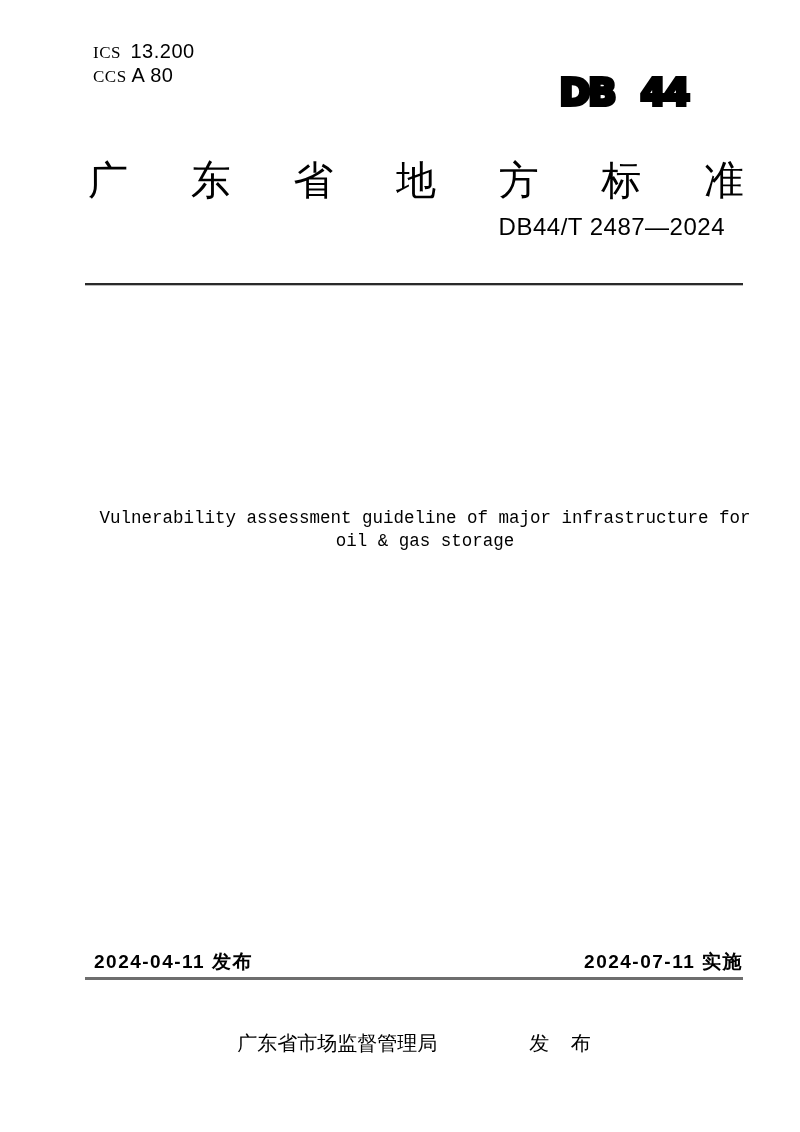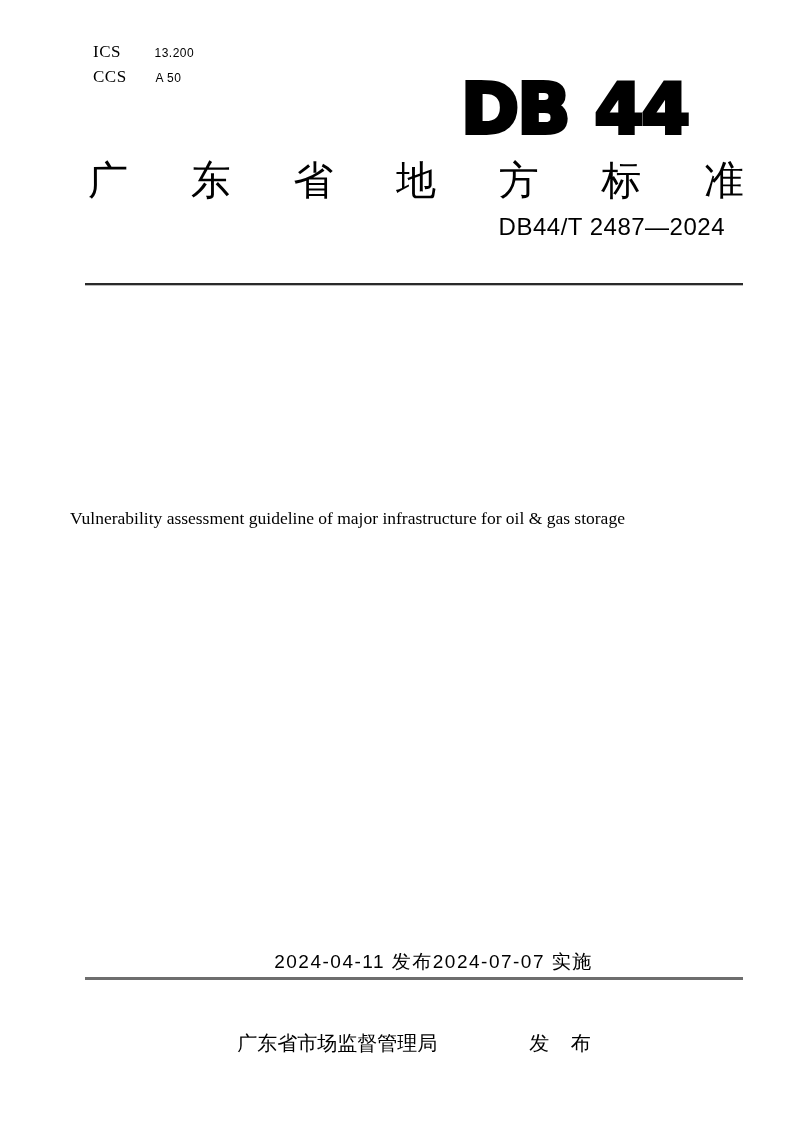--- a/index.html
+++ b/index.html
@@ -12,27 +12,27 @@
   }
   .page { position: absolute; inset: 0; background: #fff; }
 
   
   .ics-block {
     position: absolute; left: 93px; top: 40px;
     font-family: "Liberation Serif", serif;
     font-size: 17px; line-height: 23px; letter-spacing: 0.5px;
   }
   .ics-block .code-line { white-space: pre; }
-  .ics-block .code-value { font-family: "Liberation Sans", sans-serif; font-size: 12px; margin-left: 24px; }
+  .ics-block .code-value { font-family: "Liberation Sans", sans-serif; font-size: 20px; }
 
   
   .logo {
     position: absolute; top: 74px; right: 112px;
     font-family: "DejaVu Sans", sans-serif;
-    font-weight: 900; font-size: 70px; line-height: 1;
+    font-weight: 900; font-size: 37px; line-height: 1;
     letter-spacing: -2px;
     -webkit-text-stroke: 4px #000;
     display: flex; align-items: center;
   }
   .logo .logo-part2 { margin-left: 26px; }
 
   
   .header-title {
     position: absolute; left: 88px; top: 158px; width: 656px;
     font-size: 40px; line-height: 1.1; font-weight: 400;
@@ -50,29 +50,30 @@
     background: #2a2a2a; border-bottom: 1px solid #bbb;
   }
 
   .title-cn {
     position: absolute; left: 85px; top: 431px; width: 658px;
     text-align: center; font-size: 40px; font-weight: 700; letter-spacing: 0.5px;
     line-height: 1.2;
   }
 
   .title-en {
-    position: absolute; left: 70px; top: 507px; width: 658px;
-    font-family: Liberation Serif, serif;
+    position: absolute; left: 96px; top: 507px; width: 658px;
+    text-align: center;
+    font-family: Liberation Mono, monospace;
     font-size: 17.5px; line-height: 1.3;
   }
 
   .dates-row {
-    position: absolute; left: 100px; top: 949px; width: 658px;
-    display: flex; justify-content: center;
-    font-size: 19px; letter-spacing: 1.5px; font-weight: 400;
+    position: absolute; left: 85px; top: 949px; width: 658px;
+    display: flex; justify-content: space-between;
+    font-size: 19px; letter-spacing: 1.5px; font-weight: 700;
   }
   .dates-row .date-issue { padding-left: 9px; }
 
   .rule-bottom {
     position: absolute; left: 85px; top: 977px; width: 658px; height: 3px;
     background: #6e6e6e;
   }
 
   .publisher-row {
     position: absolute; left: 85px; top: 1030px; width: 658px;
@@ -81,21 +82,21 @@
   }
   .publisher-row .publisher-action { margin-left: 56px; word-spacing: 16px; }
 </style>
 </head>
 <body>
 
 <div class="page">
 
   <div class="ics-block">
     <div class="code-line"><span>ICS</span><span>  </span><span class="code-value">13.200</span></div>
-    <div class="code-line"><span>CCS</span><span> </span><span class="code-value">A 50</span></div>
+    <div class="code-line"><span>CCS</span><span> </span><span class="code-value">A 80</span></div>
   </div>
 
   <div class="logo">
     <span class="logo-part1">DB</span>
     <span class="logo-part2">44</span>
   </div>
 
   <div class="header-title">
       <span>广</span>
       <span>东</span>
@@ -108,21 +109,21 @@
 
   <div class="doc-number">DB44/T 2487—2024</div>
 
   <div class="rule-top"></div>
 
 
   <div class="title-en">Vulnerability assessment guideline of major infrastructure for oil &amp; gas storage</div>
 
   <div class="dates-row">
     <span class="date-issue">2024-04-11 发布</span>
-    <span class="date-implement">2024-07-07 实施</span>
+    <span class="date-implement">2024-07-11 实施</span>
   </div>
 
   <div class="rule-bottom"></div>
 
   <div class="publisher-row">
     <span class="publisher-name">广东省市场监督管理局</span>
     <span class="publisher-action">发 布</span>
   </div>
 
 </div>

